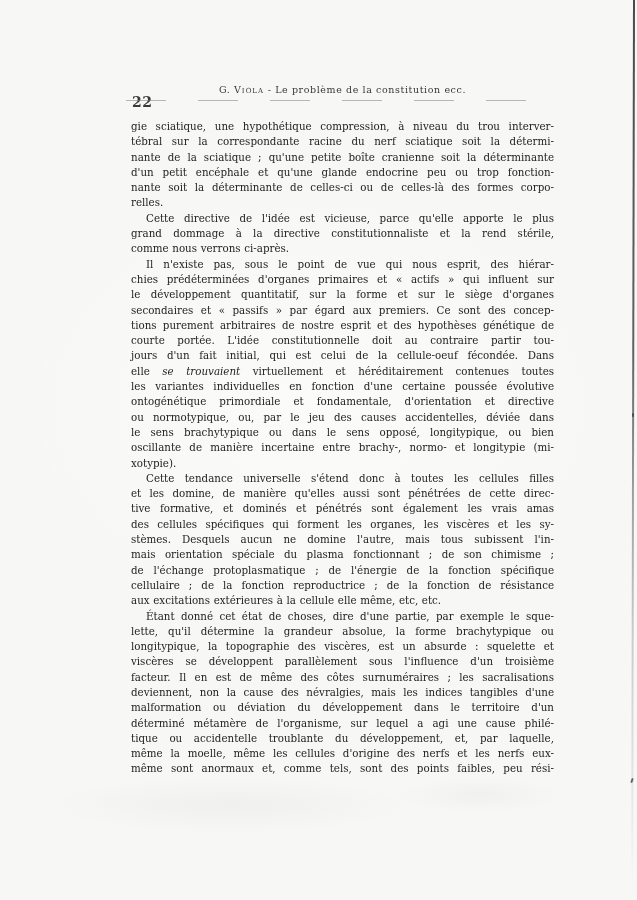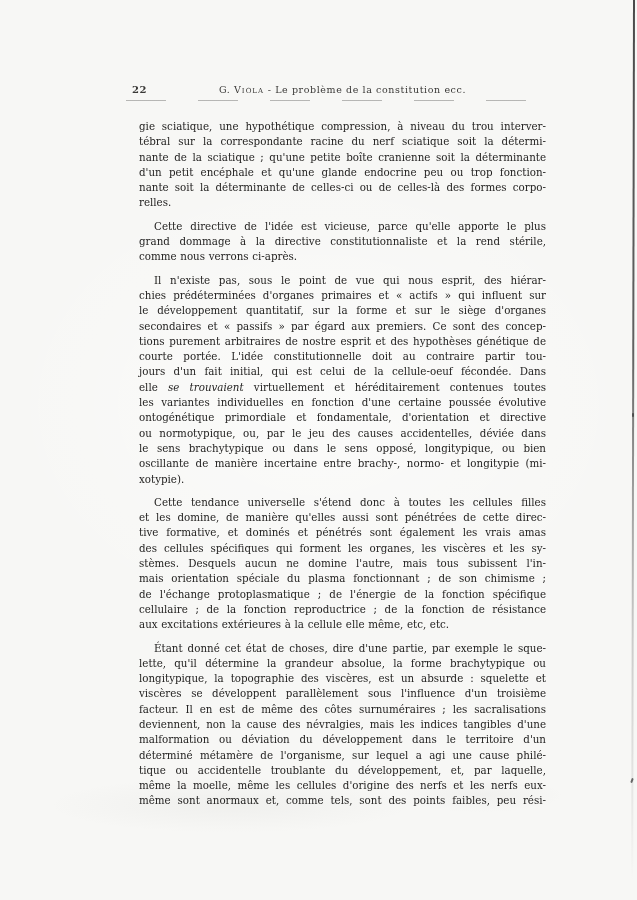--- a/index.html
+++ b/index.html
@@ -29,24 +29,24 @@
   .header-row {
     position: relative;
     height: 13px;
     font-size: 9.5px;
     line-height: 13px;
     color: #3a3937;
   }
   .page-number {
     position: absolute;
     left: 1px;
-    top: 0;
+    top: 13px;
     letter-spacing: 0.5px;
     font-weight: bold;
-    font-size: 10px;
+    font-size: 14px;
   }
   .running-title {
     display: block;
     text-align: center;
     letter-spacing: 0.6px;
     white-space: nowrap;
   }
   .running-title .smallcaps {
     font-variant: small-caps;
     letter-spacing: 1px;
@@ -62,21 +62,21 @@
       rgba(130,130,128,0.55) 0px, rgba(130,130,128,0.55) 40px,
       rgba(0,0,0,0) 40px, rgba(0,0,0,0) 72px);
   }
   .text-block {
     margin-top: 18px;
     font-size: 10.3px;
     line-height: 15.3px;
     color: #242322;
     text-rendering: optimizeLegibility;
   }
-  .para { margin: 8px; }
+  .para { margin: 0; }
   .line {
     text-align: justify;
     text-align-last: justify;
     white-space: normal;
     word-spacing: 0.4px;
   }
   .line.indent { text-indent: 15px; }
   .line.short { text-align-last: left; }
   .line .italic { font-style: italic; }
   .scan-edge-line {

